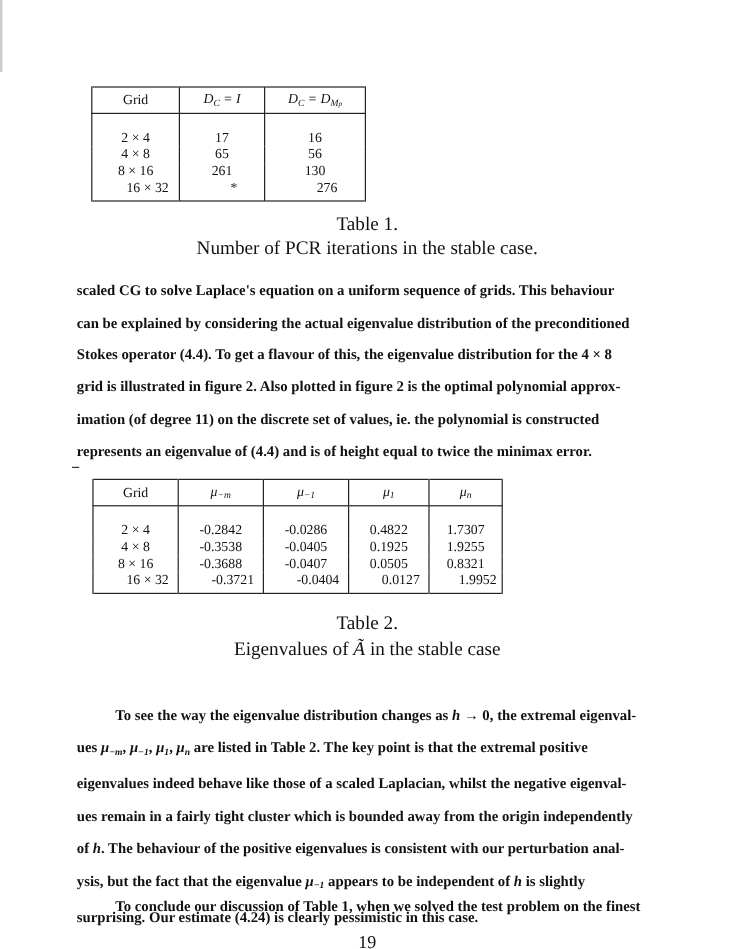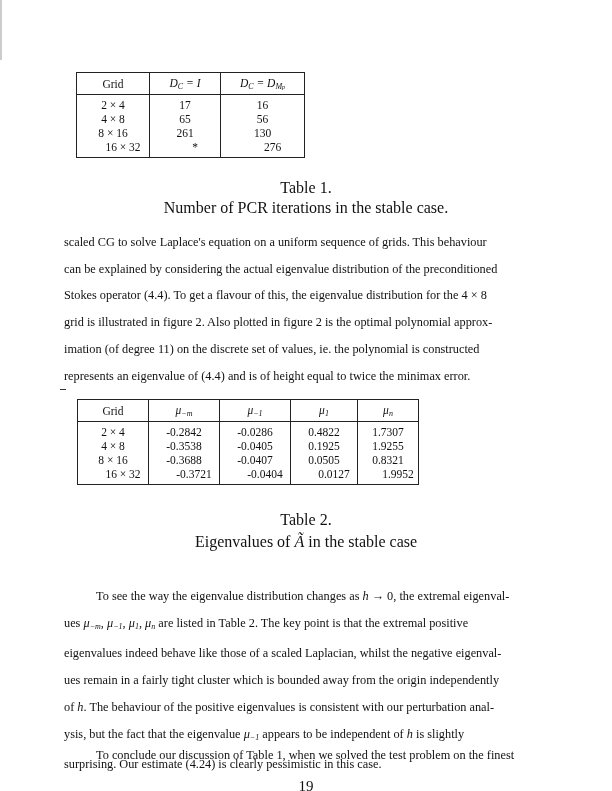--- a/index.html
+++ b/index.html
@@ -5,27 +5,27 @@
   html, body { margin:0; padding:0; background:#fff; }
   body { width:612px; height:791px; position:relative; overflow:hidden;
          font-family:"Liberation Serif","DejaVu Serif",serif; color:#111; }
   .abs { position:absolute; }
   .leftedge { left:0; top:0; width:2px; height:60px; background:#ccc; }
   table.t { border-collapse:collapse; font-size:11.5px; position:absolute; }
   table.t td, table.t th { border-left:1px solid #222; border-right:1px solid #222; text-align:center; font-weight:normal; padding:0; }
   table.t { border:1.5px solid #222; }
   table.t thead th { border-bottom:1.5px solid #222; height:21px; }
   table.t tbody td { height:14px; line-height:14px; }
-  table.t tbody tr:first-child td { padding-top:3px; }
+  table.t tbody tr:first-child td { padding-top:13px; }
   table.t tbody tr:last-child td { padding-bottom:3px;padding-left:20px; }
   .it { font-style:italic; }
   .sub { font-size:8px; vertical-align:-2px; font-style:italic; }
   .cap { text-align:center; width:612px; left:0; font-size:16px; }
   .para { left:64px; width:486px; font-size:12.3px; line-height:26.7px; text-align:justify; }
-  .para p { margin:0; }
+  .para p { margin:0;font-weight:bold; }
   .indent { text-indent:32px; }
   .pagenum { left:0; width:612px; text-align:center; font-size:15px; top:778px; }
   .dash { left:60px; top:389px; width:6px; height:1px; background:#333; }
 </style>
 </head>
 <body>
 
 <div class="abs leftedge"></div>
 
 <table class="t" style="left:76px; top:72px; width:229px;">

